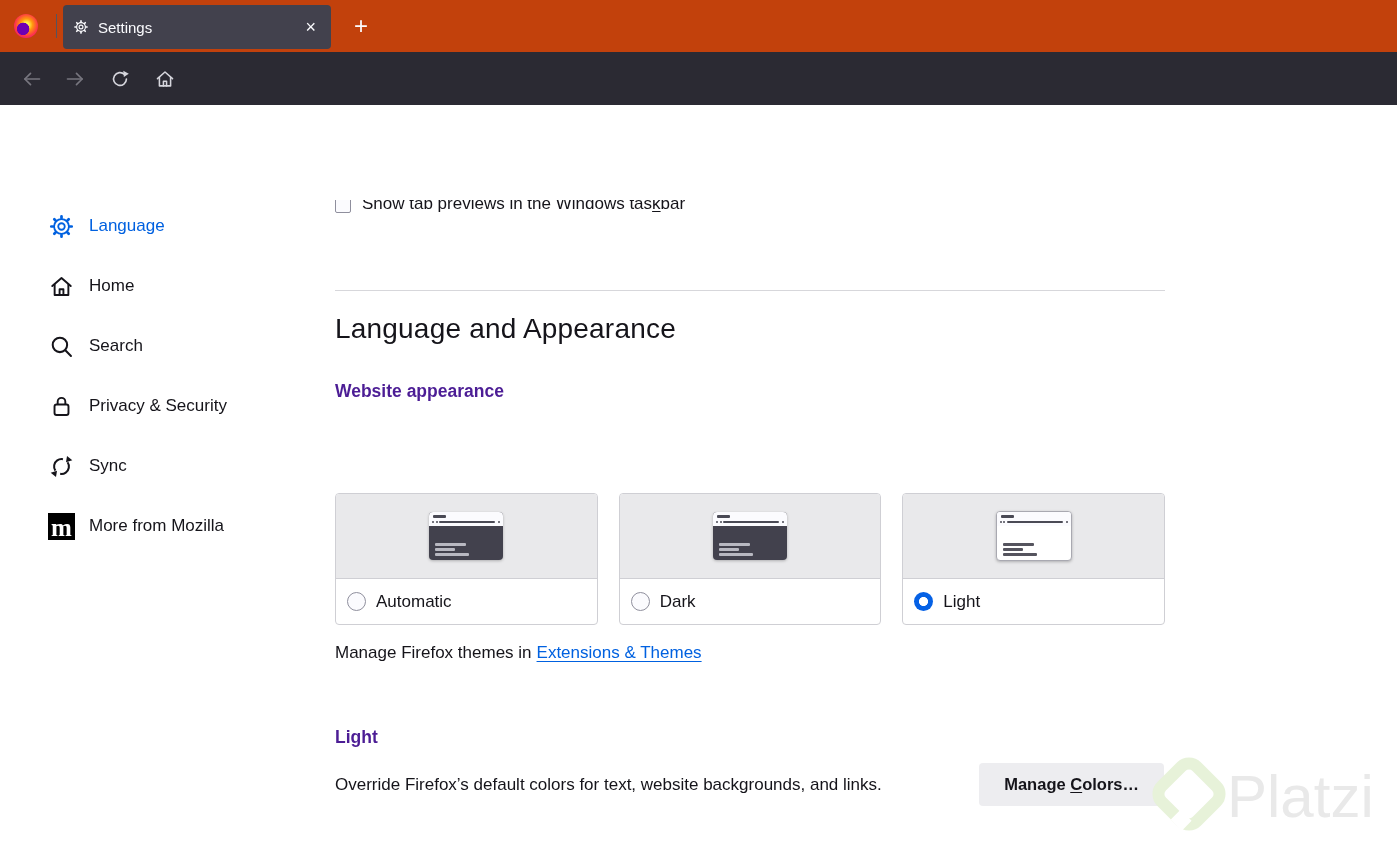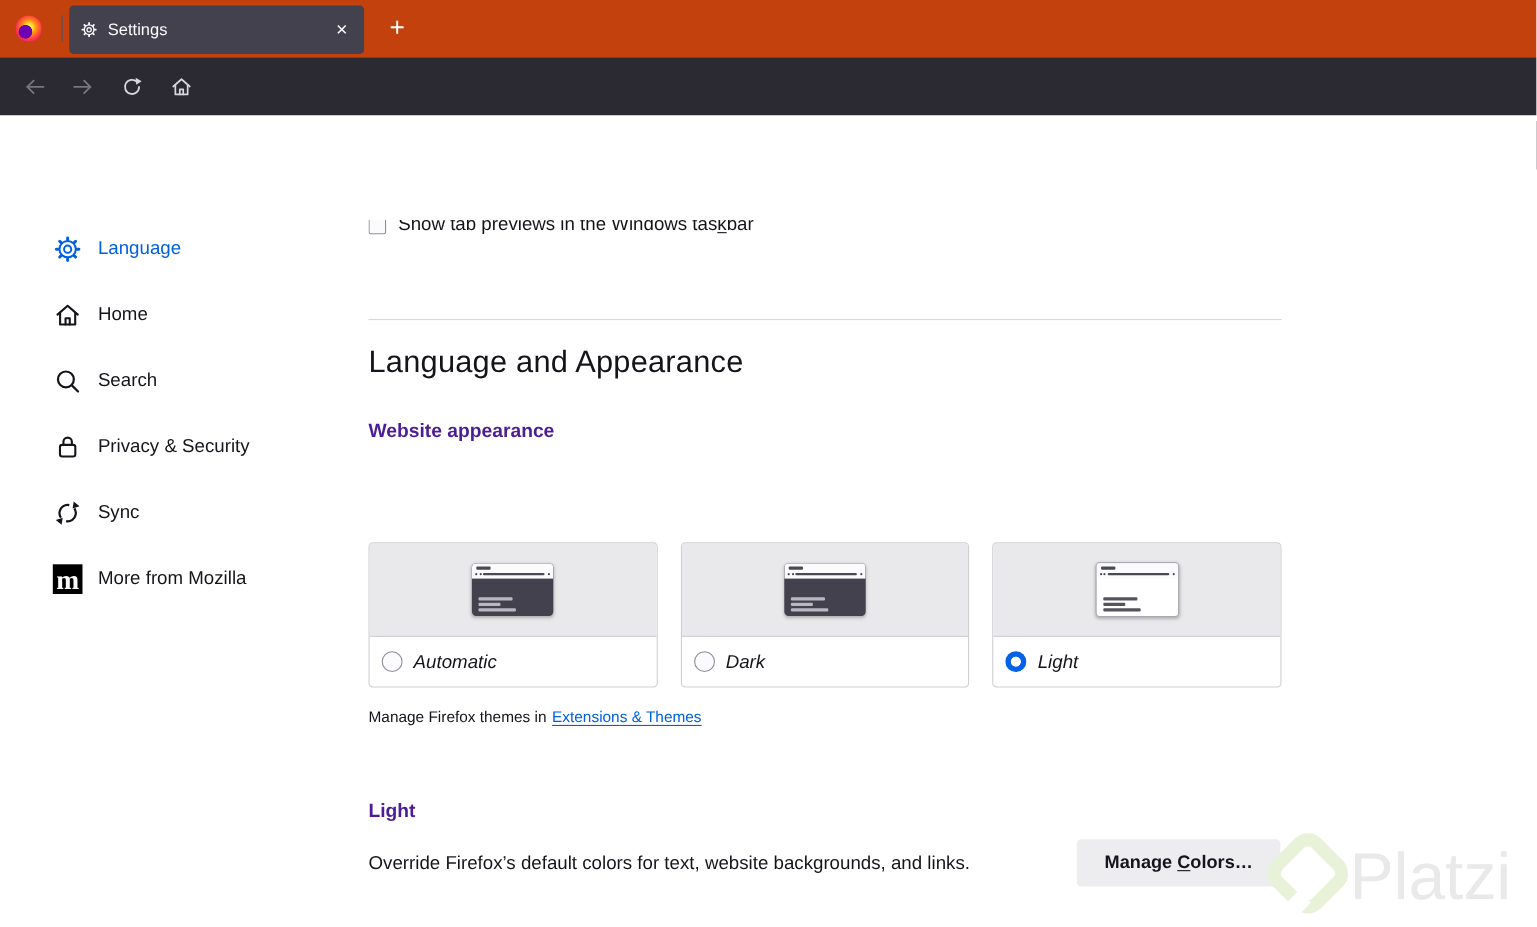--- a/index.html
+++ b/index.html
@@ -62,42 +62,42 @@
   .accesskey{text-decoration:underline;text-underline-offset:2px;}
 
   .divider{position:absolute;left:0;top:185px;width:100%;height:1px;background:#d7d7db;}
 
   .h1{position:absolute;left:0;top:208px;font-size:28px;font-weight:300;color:#15141a;letter-spacing:.2px;}
   .h2{position:absolute;left:0;font-size:17.5px;font-weight:700;color:#4c1d95;}
   .h2.appearance{top:276px;}
   .h2.colors{top:622px;}
   .para{position:absolute;left:0;top:311px;font-size:17px;line-height:34px;color:#15141a;}
 
-  .cards{position:absolute;left:0;top:388px;width:100%;display:flex;gap:21px;font-style:italic;}
+  .cards{position:absolute;left:0;top:388px;width:100%;display:flex;gap:21px;}
   .card{flex:1;border:1px solid #cfcfd4;border-radius:4px;overflow:hidden;background:#fff;box-sizing:border-box;}
   .preview{height:84px;background:#e9e9eb;border-bottom:1px solid #cfcfd4;display:flex;align-items:center;justify-content:center;}
   .opt{height:45px;display:flex;align-items:center;gap:10px;padding-left:11px;}
   .radio{width:19px;height:19px;border-radius:50%;border:1px solid #8f8f9d;background:#fbfbfe;box-sizing:border-box;flex:0 0 auto;}
   .radio.checked{border:none;background:radial-gradient(circle,#fff 0 4.2px,#0561e5 4.9px);}
   .opt-label{font-size:17px;}
 
   
   .mock{position:relative;width:74px;height:48px;border-radius:4px;background:#42414d;overflow:hidden;
         box-shadow:0 1px 3px rgba(0,0,0,.25);}
   .mock .head{position:absolute;top:0;left:0;right:0;height:14px;background:#fbfbfe;}
   .mock .dash{position:absolute;top:3px;left:4px;width:13px;height:3px;background:#4a4a55;border-radius:1px;}
   .mock .d1,.mock .d2,.mock .d3{position:absolute;top:9px;width:2px;height:2px;border-radius:50%;background:#4a4a55;}
   .mock .d1{left:3px;} .mock .d2{left:6.5px;} .mock .d3{right:3px;}
   .mock .hline{position:absolute;top:9px;left:10px;right:8px;height:2px;background:#4a4a55;border-radius:1px;}
   .mock .b1,.mock .b2,.mock .b3{position:absolute;left:6px;height:3px;border-radius:1px;background:#b8b8c1;}
   .mock .b1{bottom:14px;width:31px;} .mock .b2{bottom:9px;width:20px;} .mock .b3{bottom:4px;width:34px;}
   .mock.light{background:#fff;border:1px solid #a9a9b1;}
   .mock.light .b1,.mock.light .b2,.mock.light .b3{background:#55545e;}
 
-  .manage-line{position:absolute;left:0;top:538px;font-size:14px;}
+  .manage-line{position:absolute;left:0;top:538px;font-size:17px;}
   .manage-line .pre{margin-right:5px;}
   a.link{color:#0061e0;text-decoration:underline;text-underline-offset:3px;cursor:pointer;}
 
   .colors-desc{position:absolute;left:0;top:670px;font-size:17px;}
   .btn{position:absolute;right:1px;top:658px;height:43px;line-height:43px;padding:0 25px;background:#ededf0;
        border-radius:4px;font-size:16.5px;font-weight:600;color:#15141a;cursor:default;}
 
   
   .wm{position:absolute;left:0;top:0;width:100%;height:100%;pointer-events:none;z-index:6;}
   .wm-logo{position:absolute;left:1143px;top:748px;width:92px;height:92px;}

